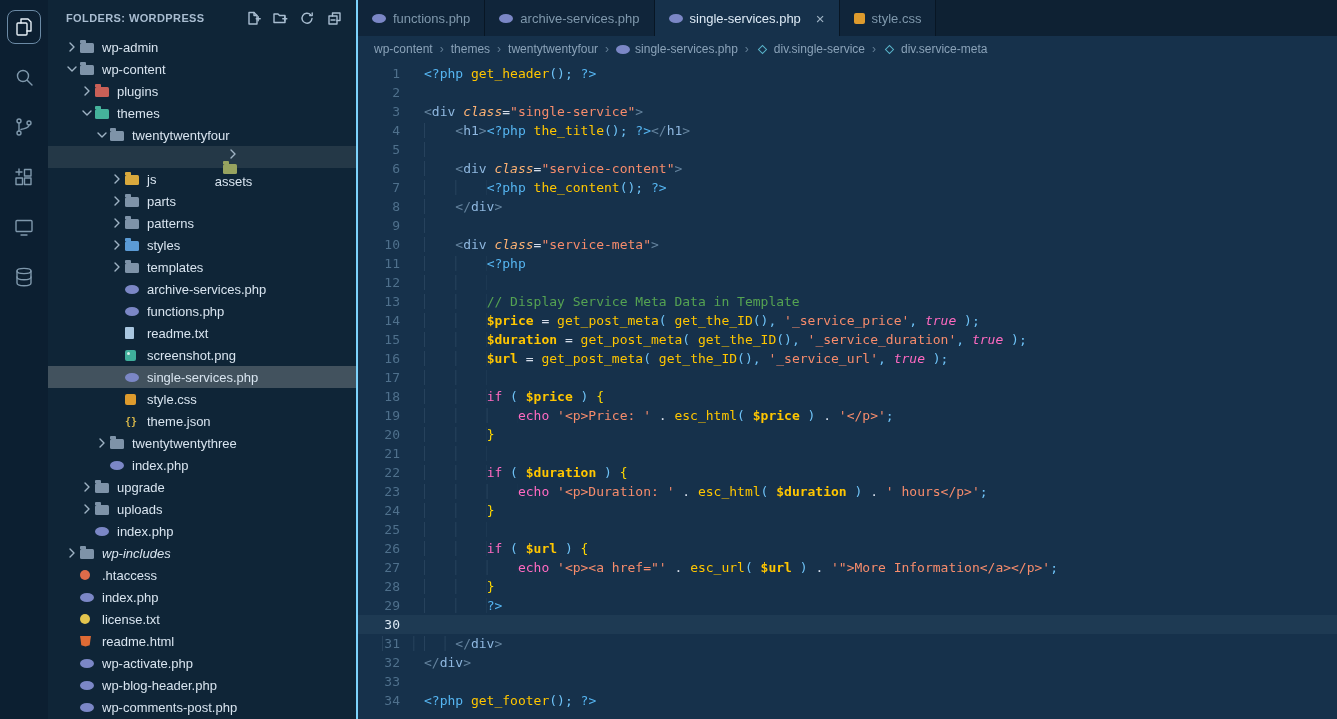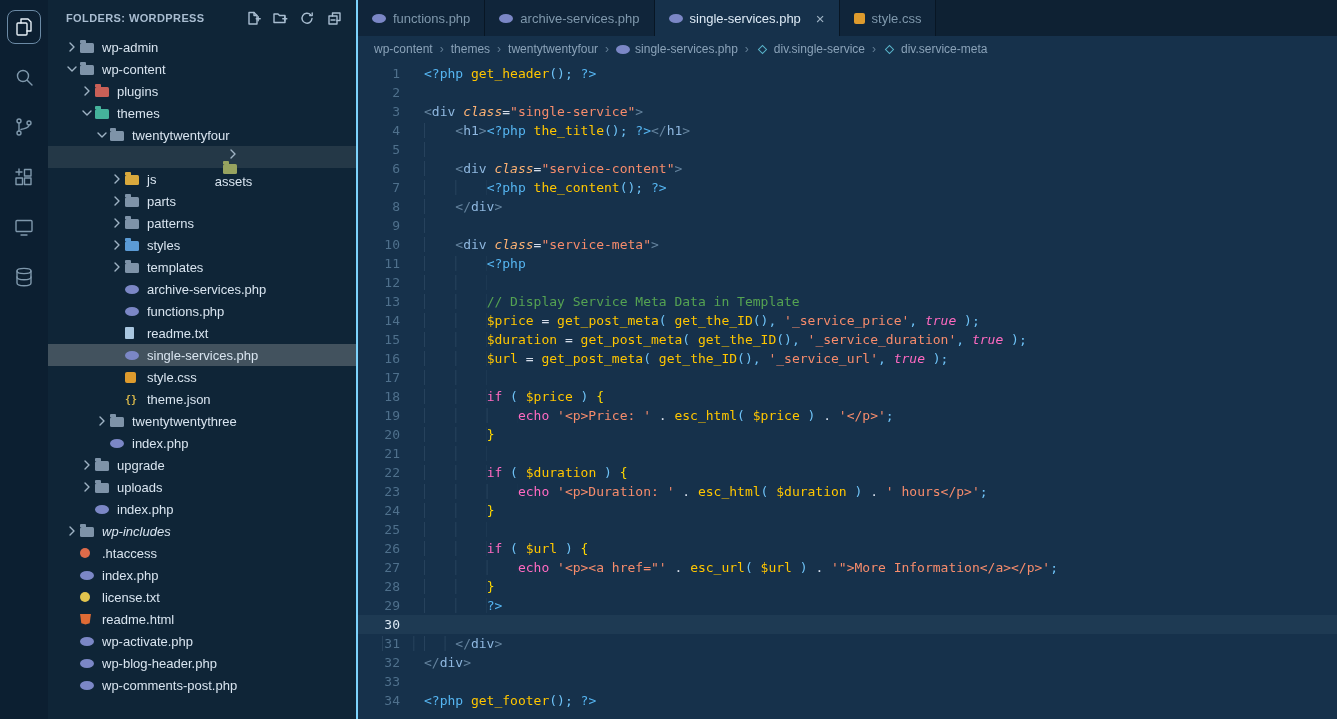--- a/index.html
+++ b/index.html
@@ -53,21 +53,21 @@
   .bc-ic { display:inline-flex; align-items:center; }
 
   .code { flex:1; font-family:"DejaVu Sans Mono", monospace; font-size:13px; line-height:19px; overflow:hidden; background:var(--editor-bg,#16314b); padding-top:2px; }
   .codeline { display:flex; height:19px; }
   .codeline.cur { background:rgba(190,215,240,0.055);flex-direction:column; }
   .ln { width:42px; flex:none; text-align:right; color:#4f708c; user-select:none; }
   .codeline.cur .ln { color:#dbe8f4; }
   .lc { white-space:pre; padding-left:24px; color:#d6deeb; }
 
   .tk-pt{color:var(--phptag,#56b6f2);} .tk-fn{color:var(--function,#ffc600);}
-  .tk-vr{color:var(--function,#ffc600);font-weight:400;} .tk-kw{color:var(--keyword,#ff6ac1);}
+  .tk-vr{color:var(--function,#ffc600);font-weight:700;} .tk-kw{color:var(--keyword,#ff6ac1);}
   .tk-bo{color:var(--keyword,#ff6ac1);font-style:italic;} .tk-st{color:var(--string,#f78c6c);}
   .tk-cm{color:var(--comment,#55a352);} .tk-tg{color:var(--tag,#8fb8e0);margin-top:10px;}
   .tk-tp{color:#64839e;} .tk-at{color:var(--attr,#ffb374);font-style:italic;}
   .tk-op{color:#d6deeb;} .tk-pc{color:var(--punct,#6fc3f7);} .tk-br{color:var(--brace,#ffd700);}
   .tk-pl{color:#d6deeb;}
   .tk-in{background-image:linear-gradient(to right, rgba(140,170,200,0.14) 0, rgba(140,170,200,0.14) 1px, transparent 1px); background-size:31.3px 100%; background-repeat:repeat-x;}
 </style>
 </head>
 <body>
 
@@ -284,20 +284,27 @@
             <span class="ic-php"></span>
           </span>
           <span class="tlabel">functions.php</span>
         </div>
         <div class="tree-row" style="padding-left: 61px;">
           <span class="chev"></span>
           <span class="ticon">
             <span class="ic-txt"></span>
           </span>
           <span class="tlabel">readme.txt</span>
+        </div>
+        <div class="tree-row" style="padding-left: 61px;">
+          <span class="chev"></span>
+          <span class="ticon">
+            <span class="ic-img"></span>
+          </span>
+          <span class="tlabel">screenshot.png</span>
         </div>
         <div class="tree-row sel" style="padding-left: 61px;">
           <span class="chev"></span>
           <span class="ticon">
             <span class="ic-php"></span>
           </span>
           <span class="tlabel">single-services.php</span>
         </div>
         <div class="tree-row" style="padding-left: 61px;">
           <span class="chev"></span>

